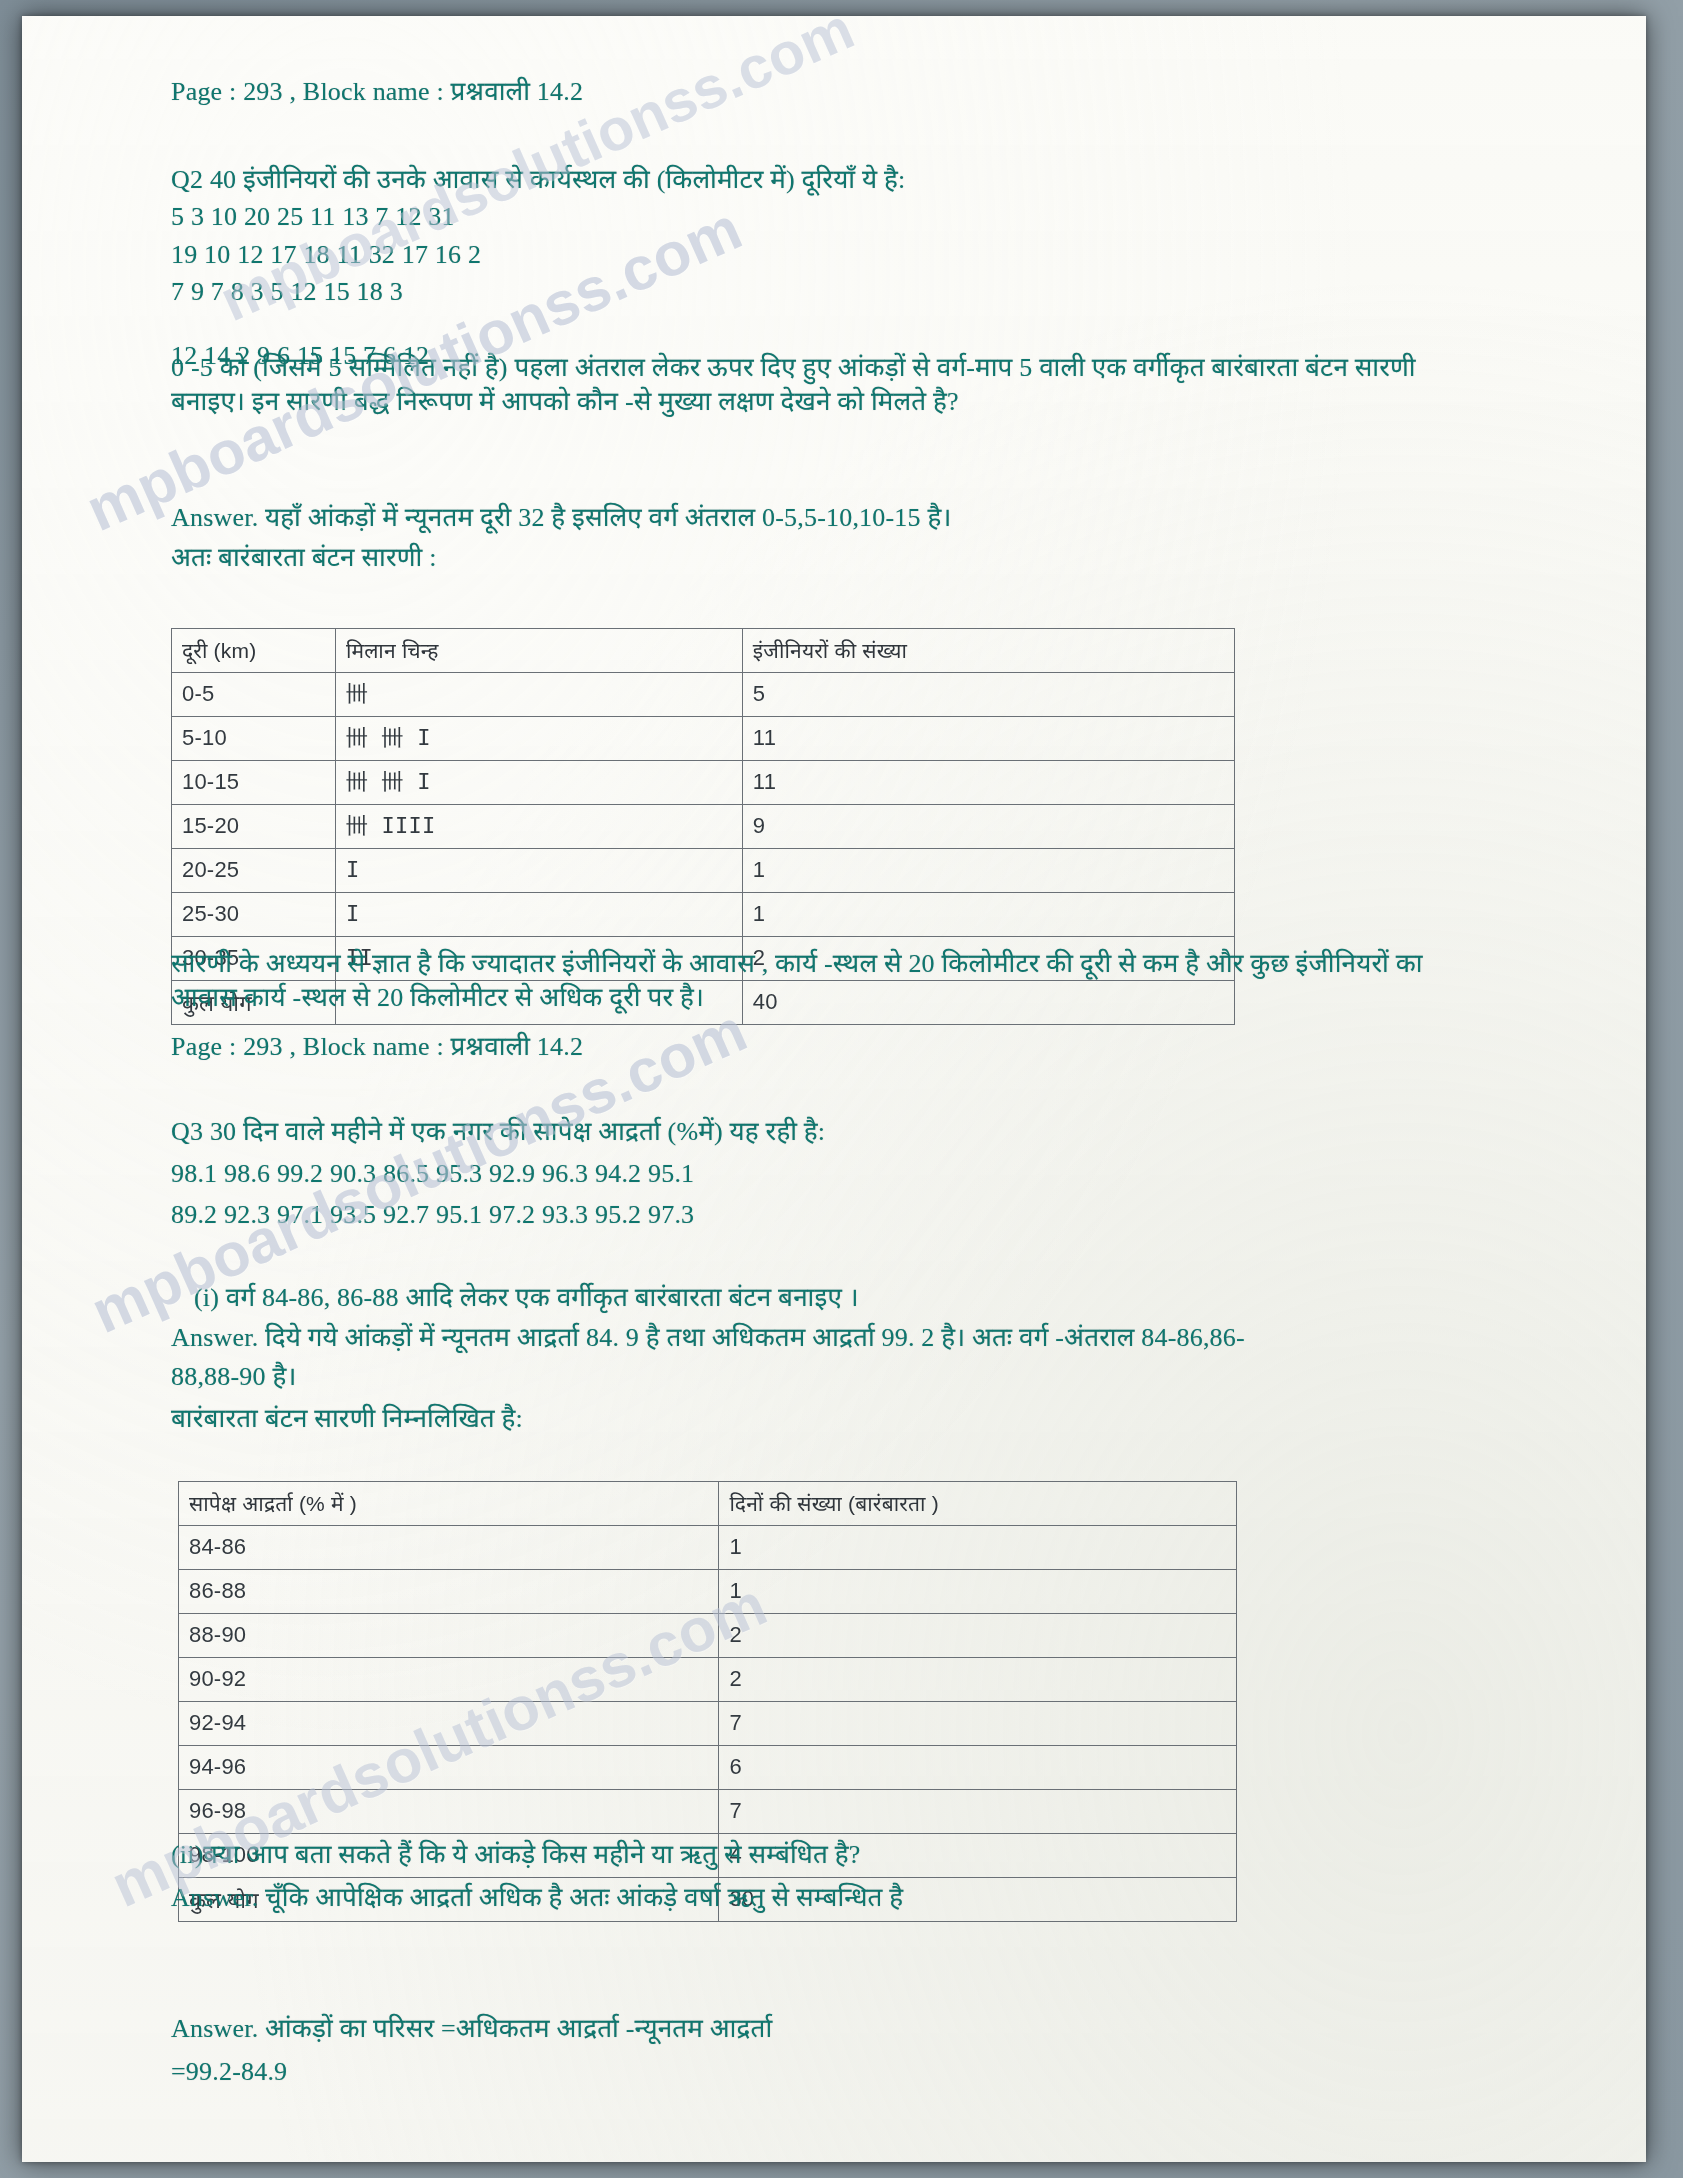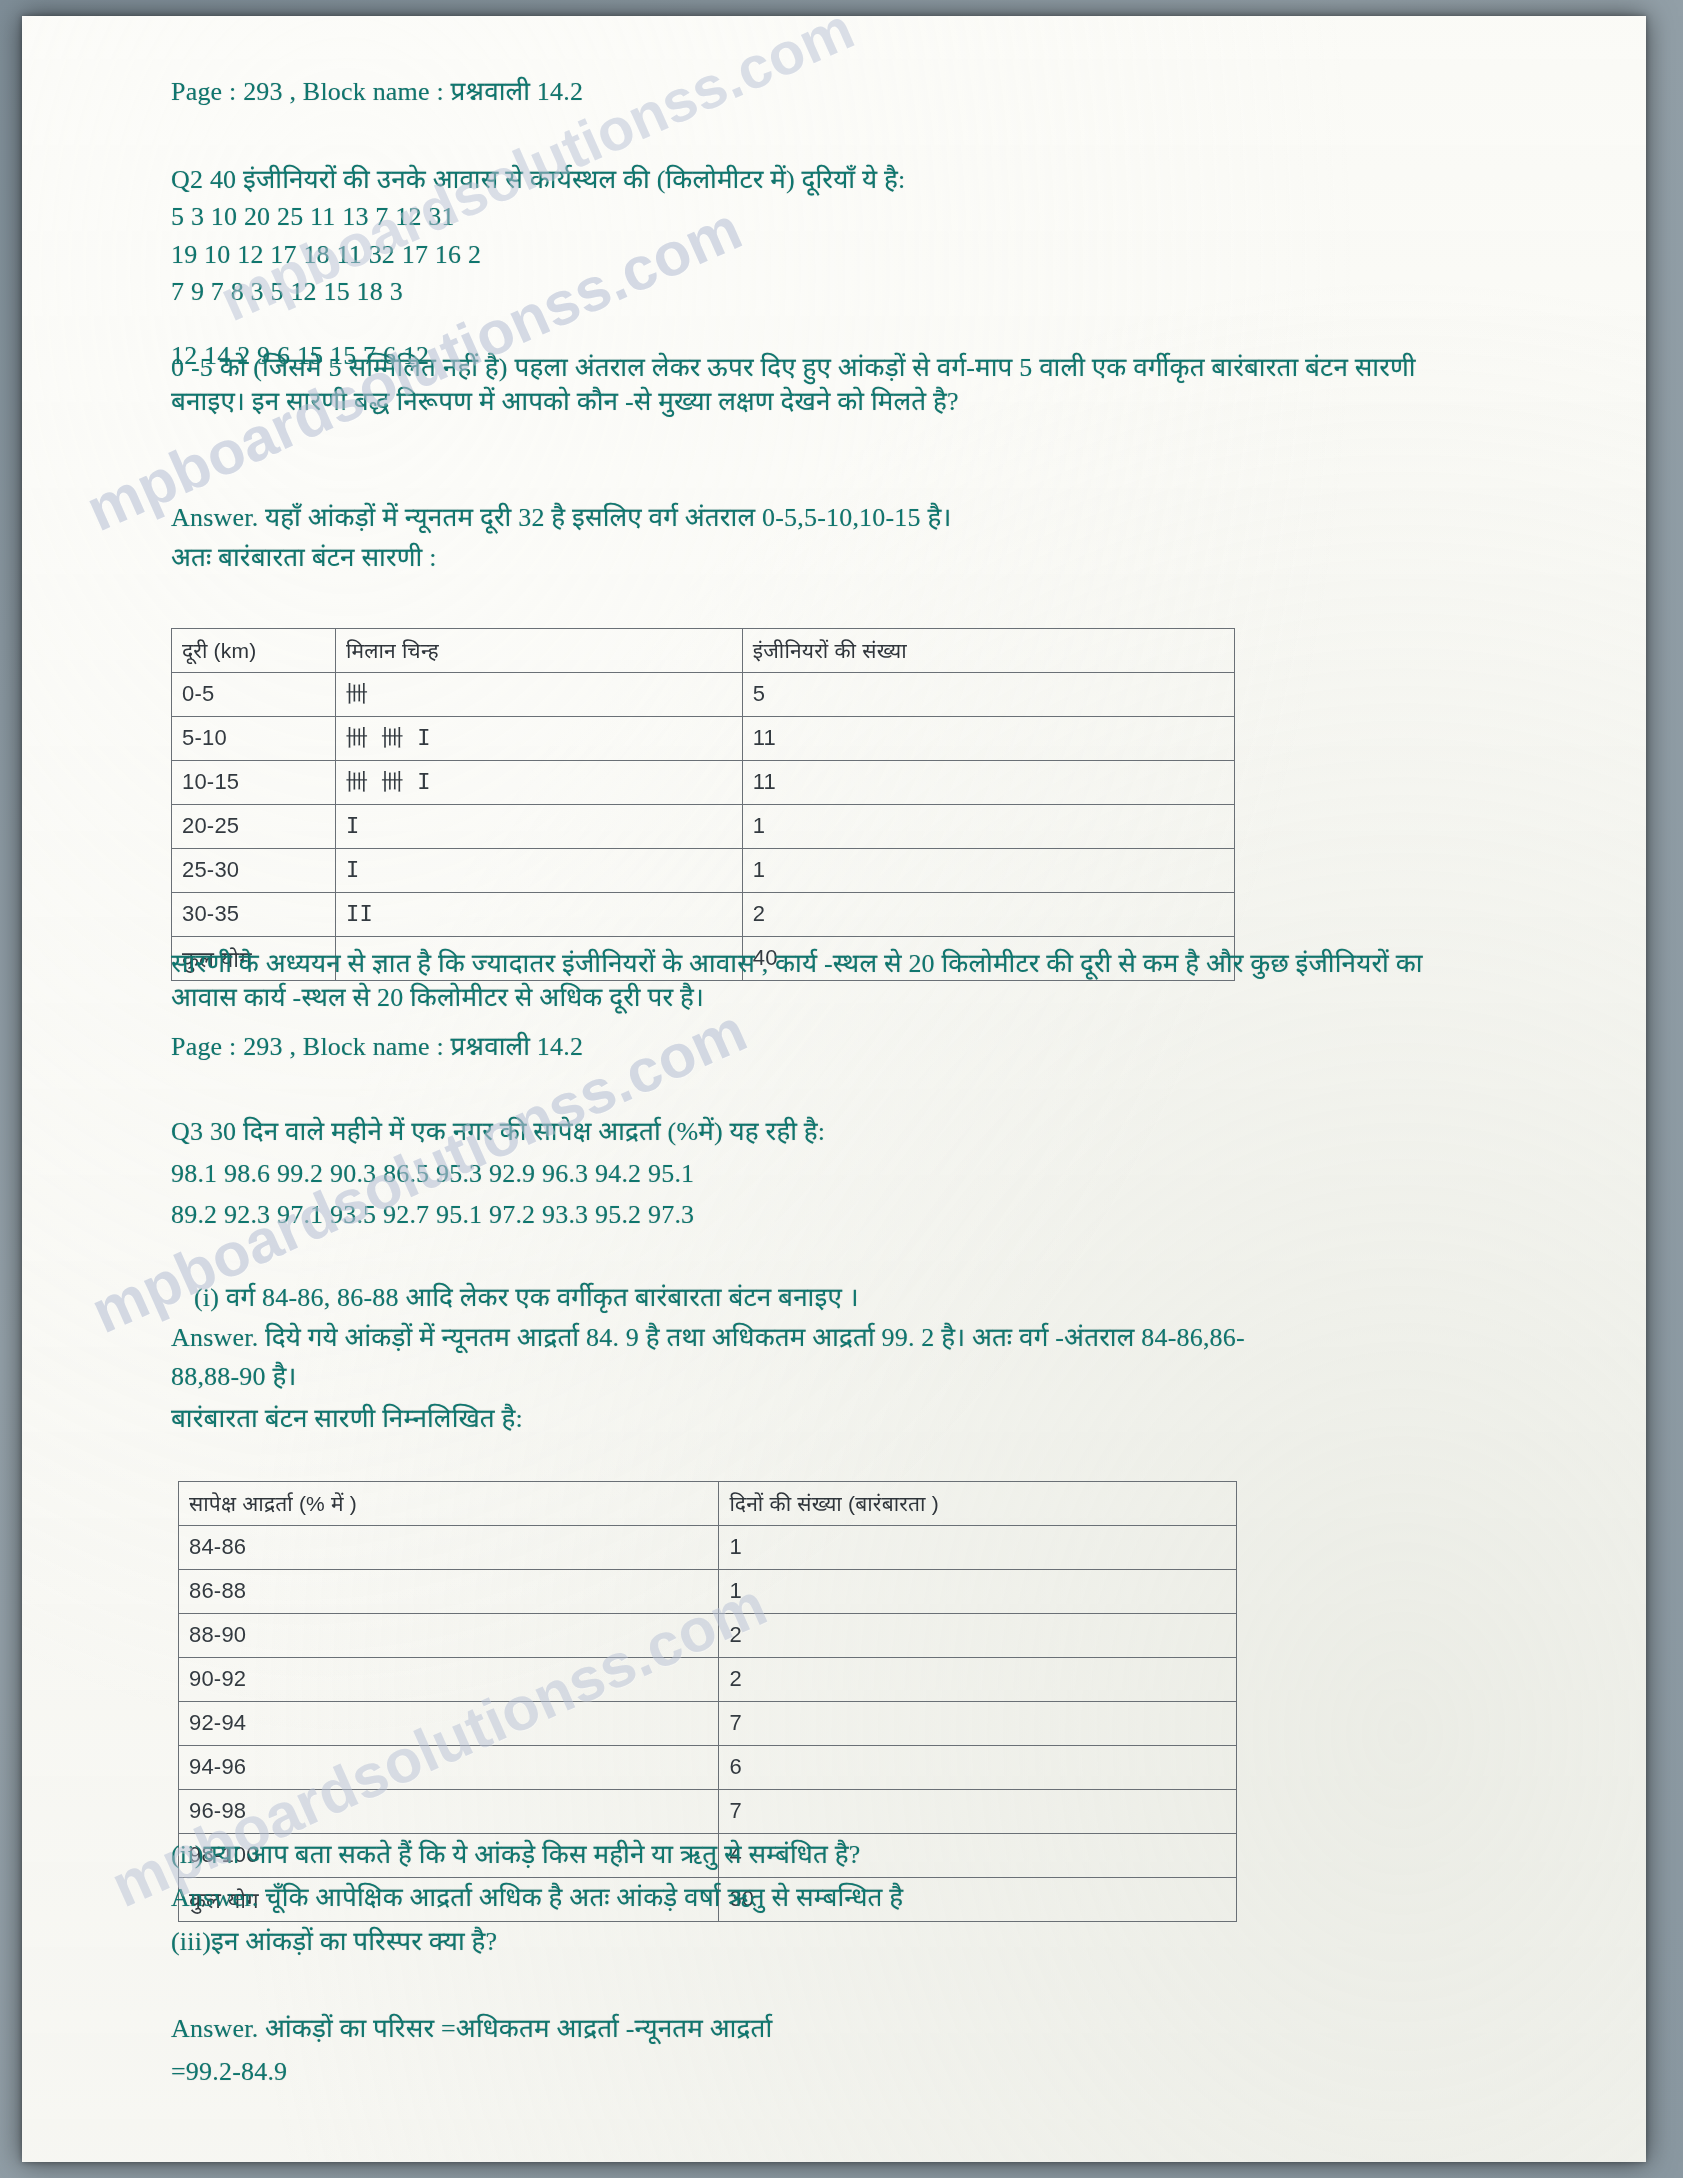--- a/index.html
+++ b/index.html
@@ -160,20 +160,25 @@
             <td>5-10</td>
             <td class="tally">卌 卌 I</td>
             <td>11</td>
           </tr>
           <tr class="row-h">
             <td>10-15</td>
             <td class="tally">卌 卌 I</td>
             <td>11</td>
           </tr>
           <tr class="row-h">
+            <td>15-20</td>
+            <td class="tally">卌 IIII</td>
+            <td>9</td>
+          </tr>
+          <tr class="row-h">
             <td>20-25</td>
             <td class="tally">I</td>
             <td>1</td>
           </tr>
           <tr class="row-h">
             <td>25-30</td>
             <td class="tally">I</td>
             <td>1</td>
           </tr>
           <tr class="row-h">
@@ -244,21 +249,20 @@
           </tr>
           <tr class="row-h">
             <td>कुल योग</td>
             <td>30</td>
           </tr>
         </tbody>
       </table>
 
       <div class="txt wide" style="left:149px; top:1822px;">(ii)क्या आप बता सकते हैं कि ये आंकड़े किस महीने या ऋतु से सम्बंधित है?</div>
       <div class="txt wide" style="left:149px; top:1865px;">Answer. चूँकि आपेक्षिक आद्रर्ता अधिक है अतः आंकड़े वर्षा ऋतु से सम्बन्धित है</div>
-      <div class="txt wide" style="left:149px; top:1909px;">(iii)इन आंकड़ों का परिस्पर क्या है?</div>
 
       <div class="txt wide" style="left:149px; top:1996px;">Answer. आंकड़ों का परिसर =अधिकतम आद्रर्ता -न्यूनतम आद्रर्ता</div>
       <div class="txt wide" style="left:149px; top:2039px;">=99.2-84.9</div>
 
     </div>
   </div>
 </div>
 
 
 </body></html>

